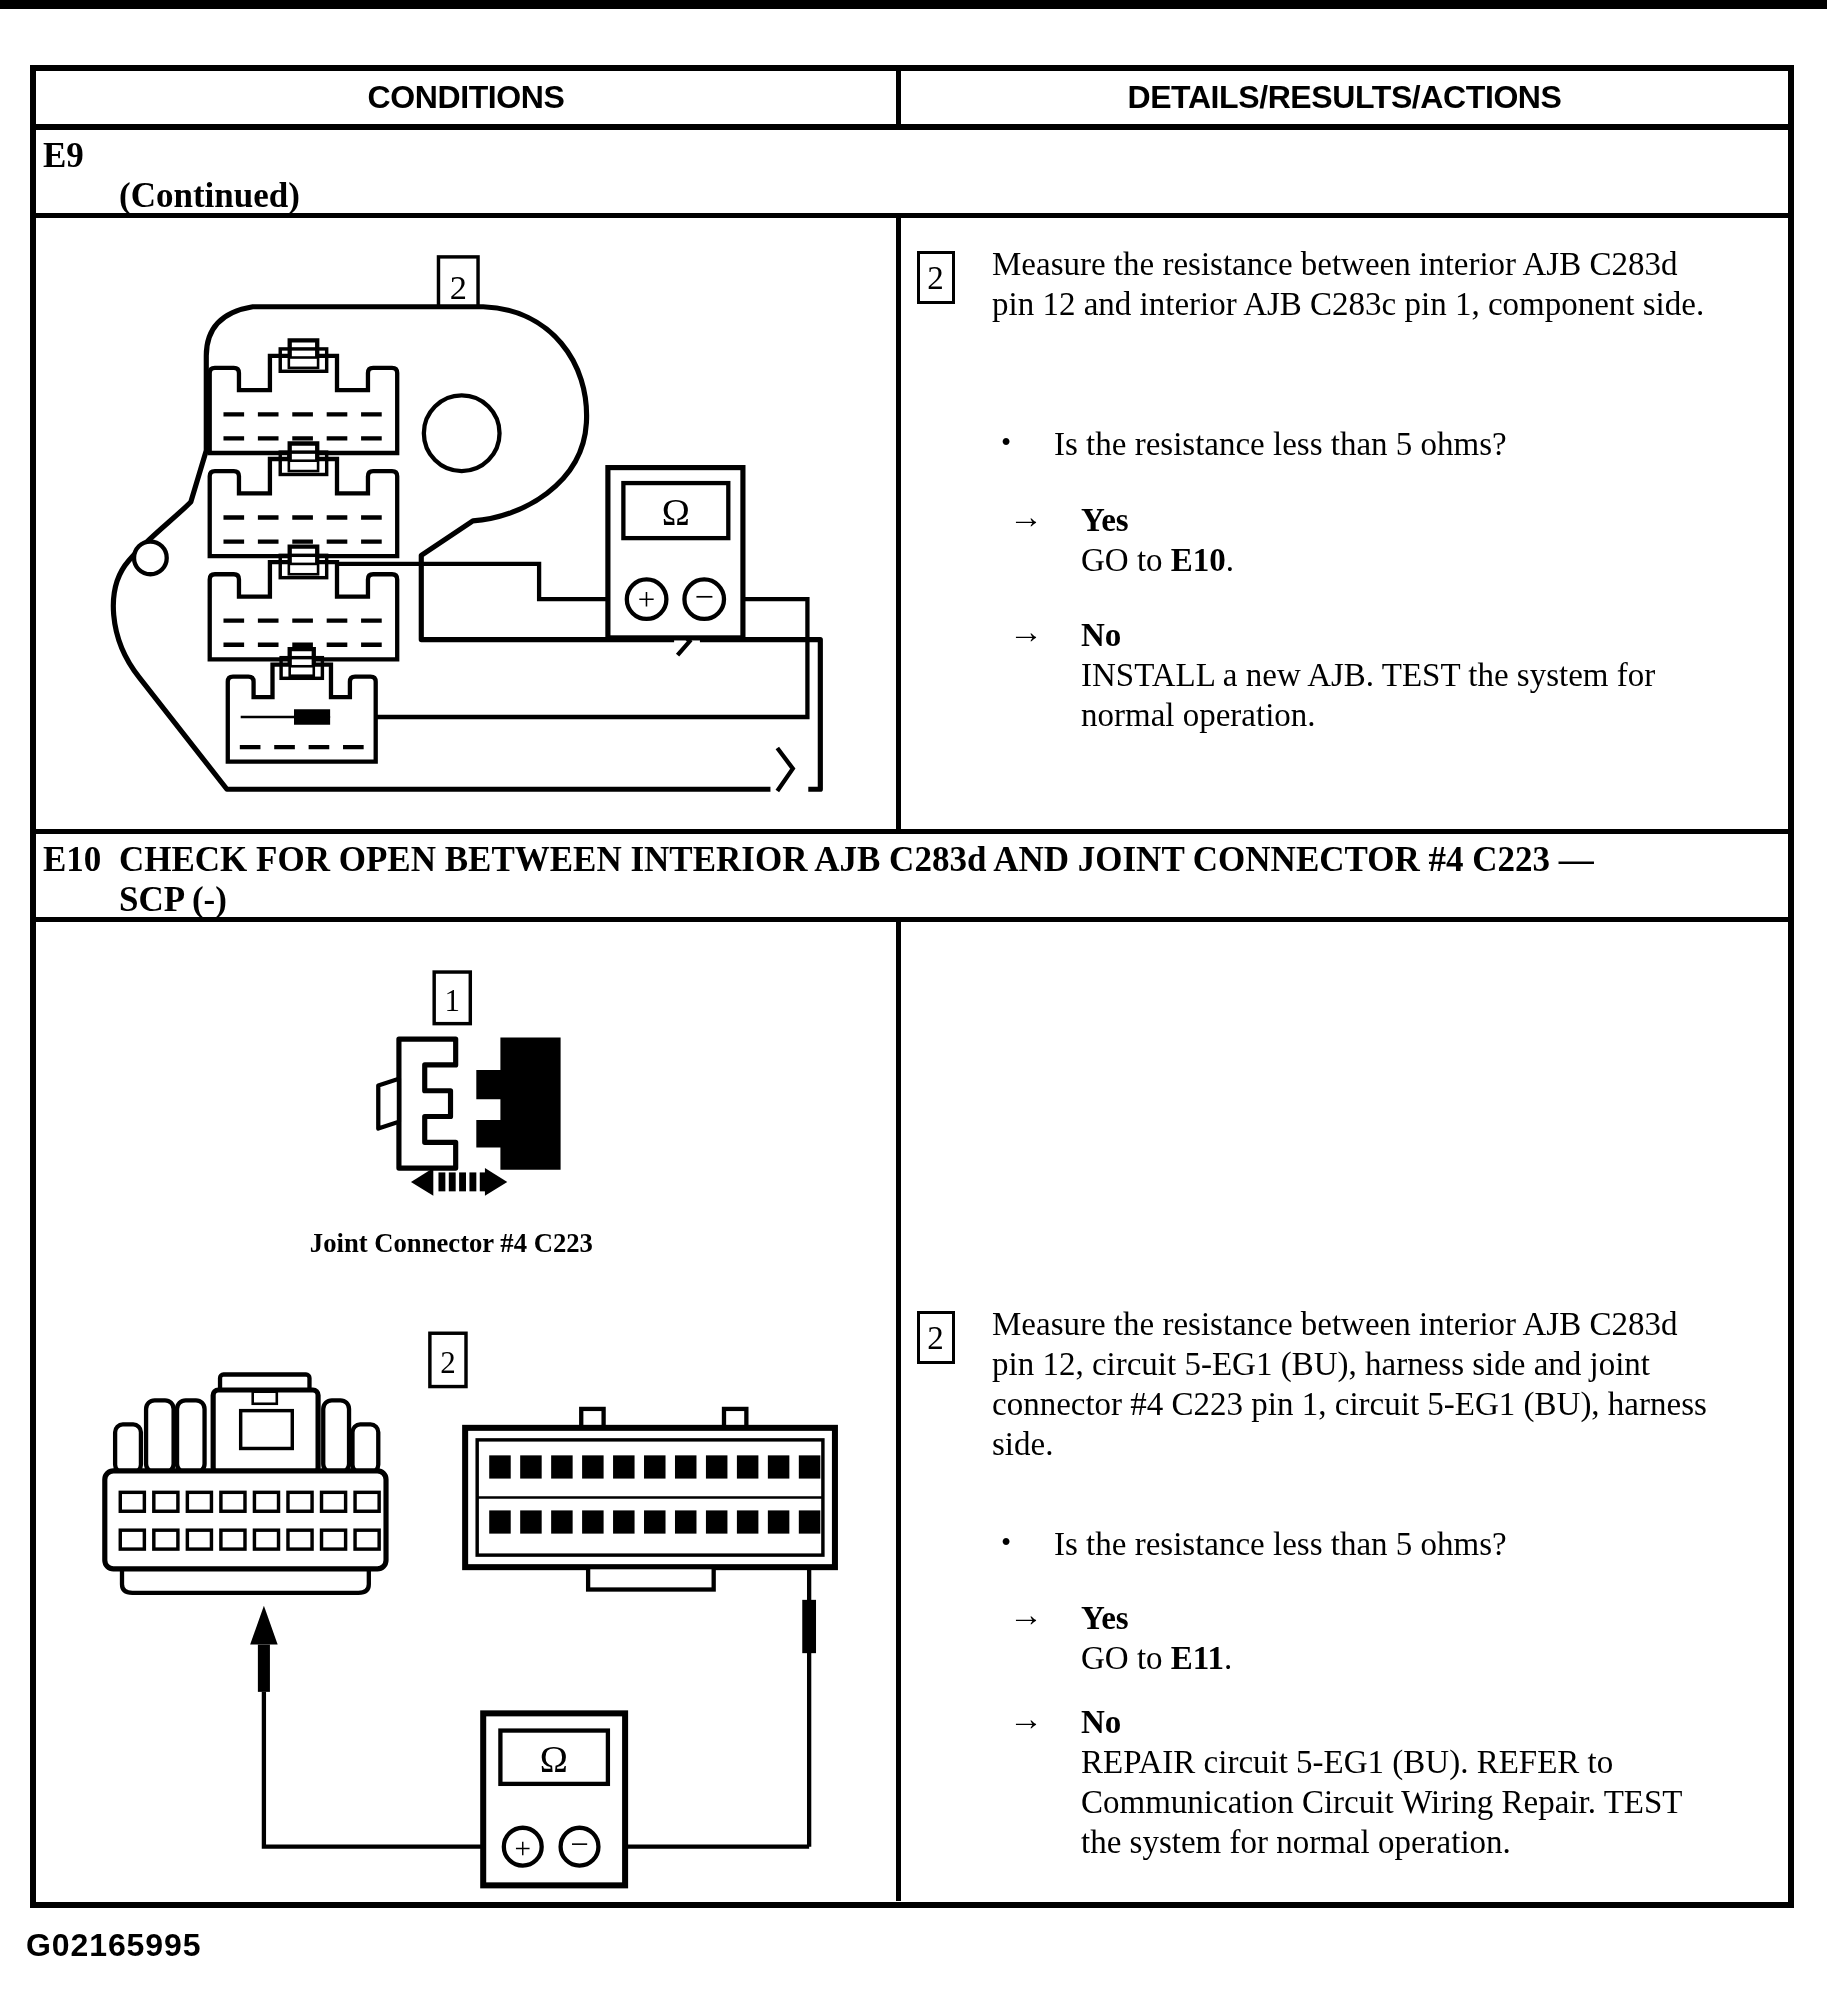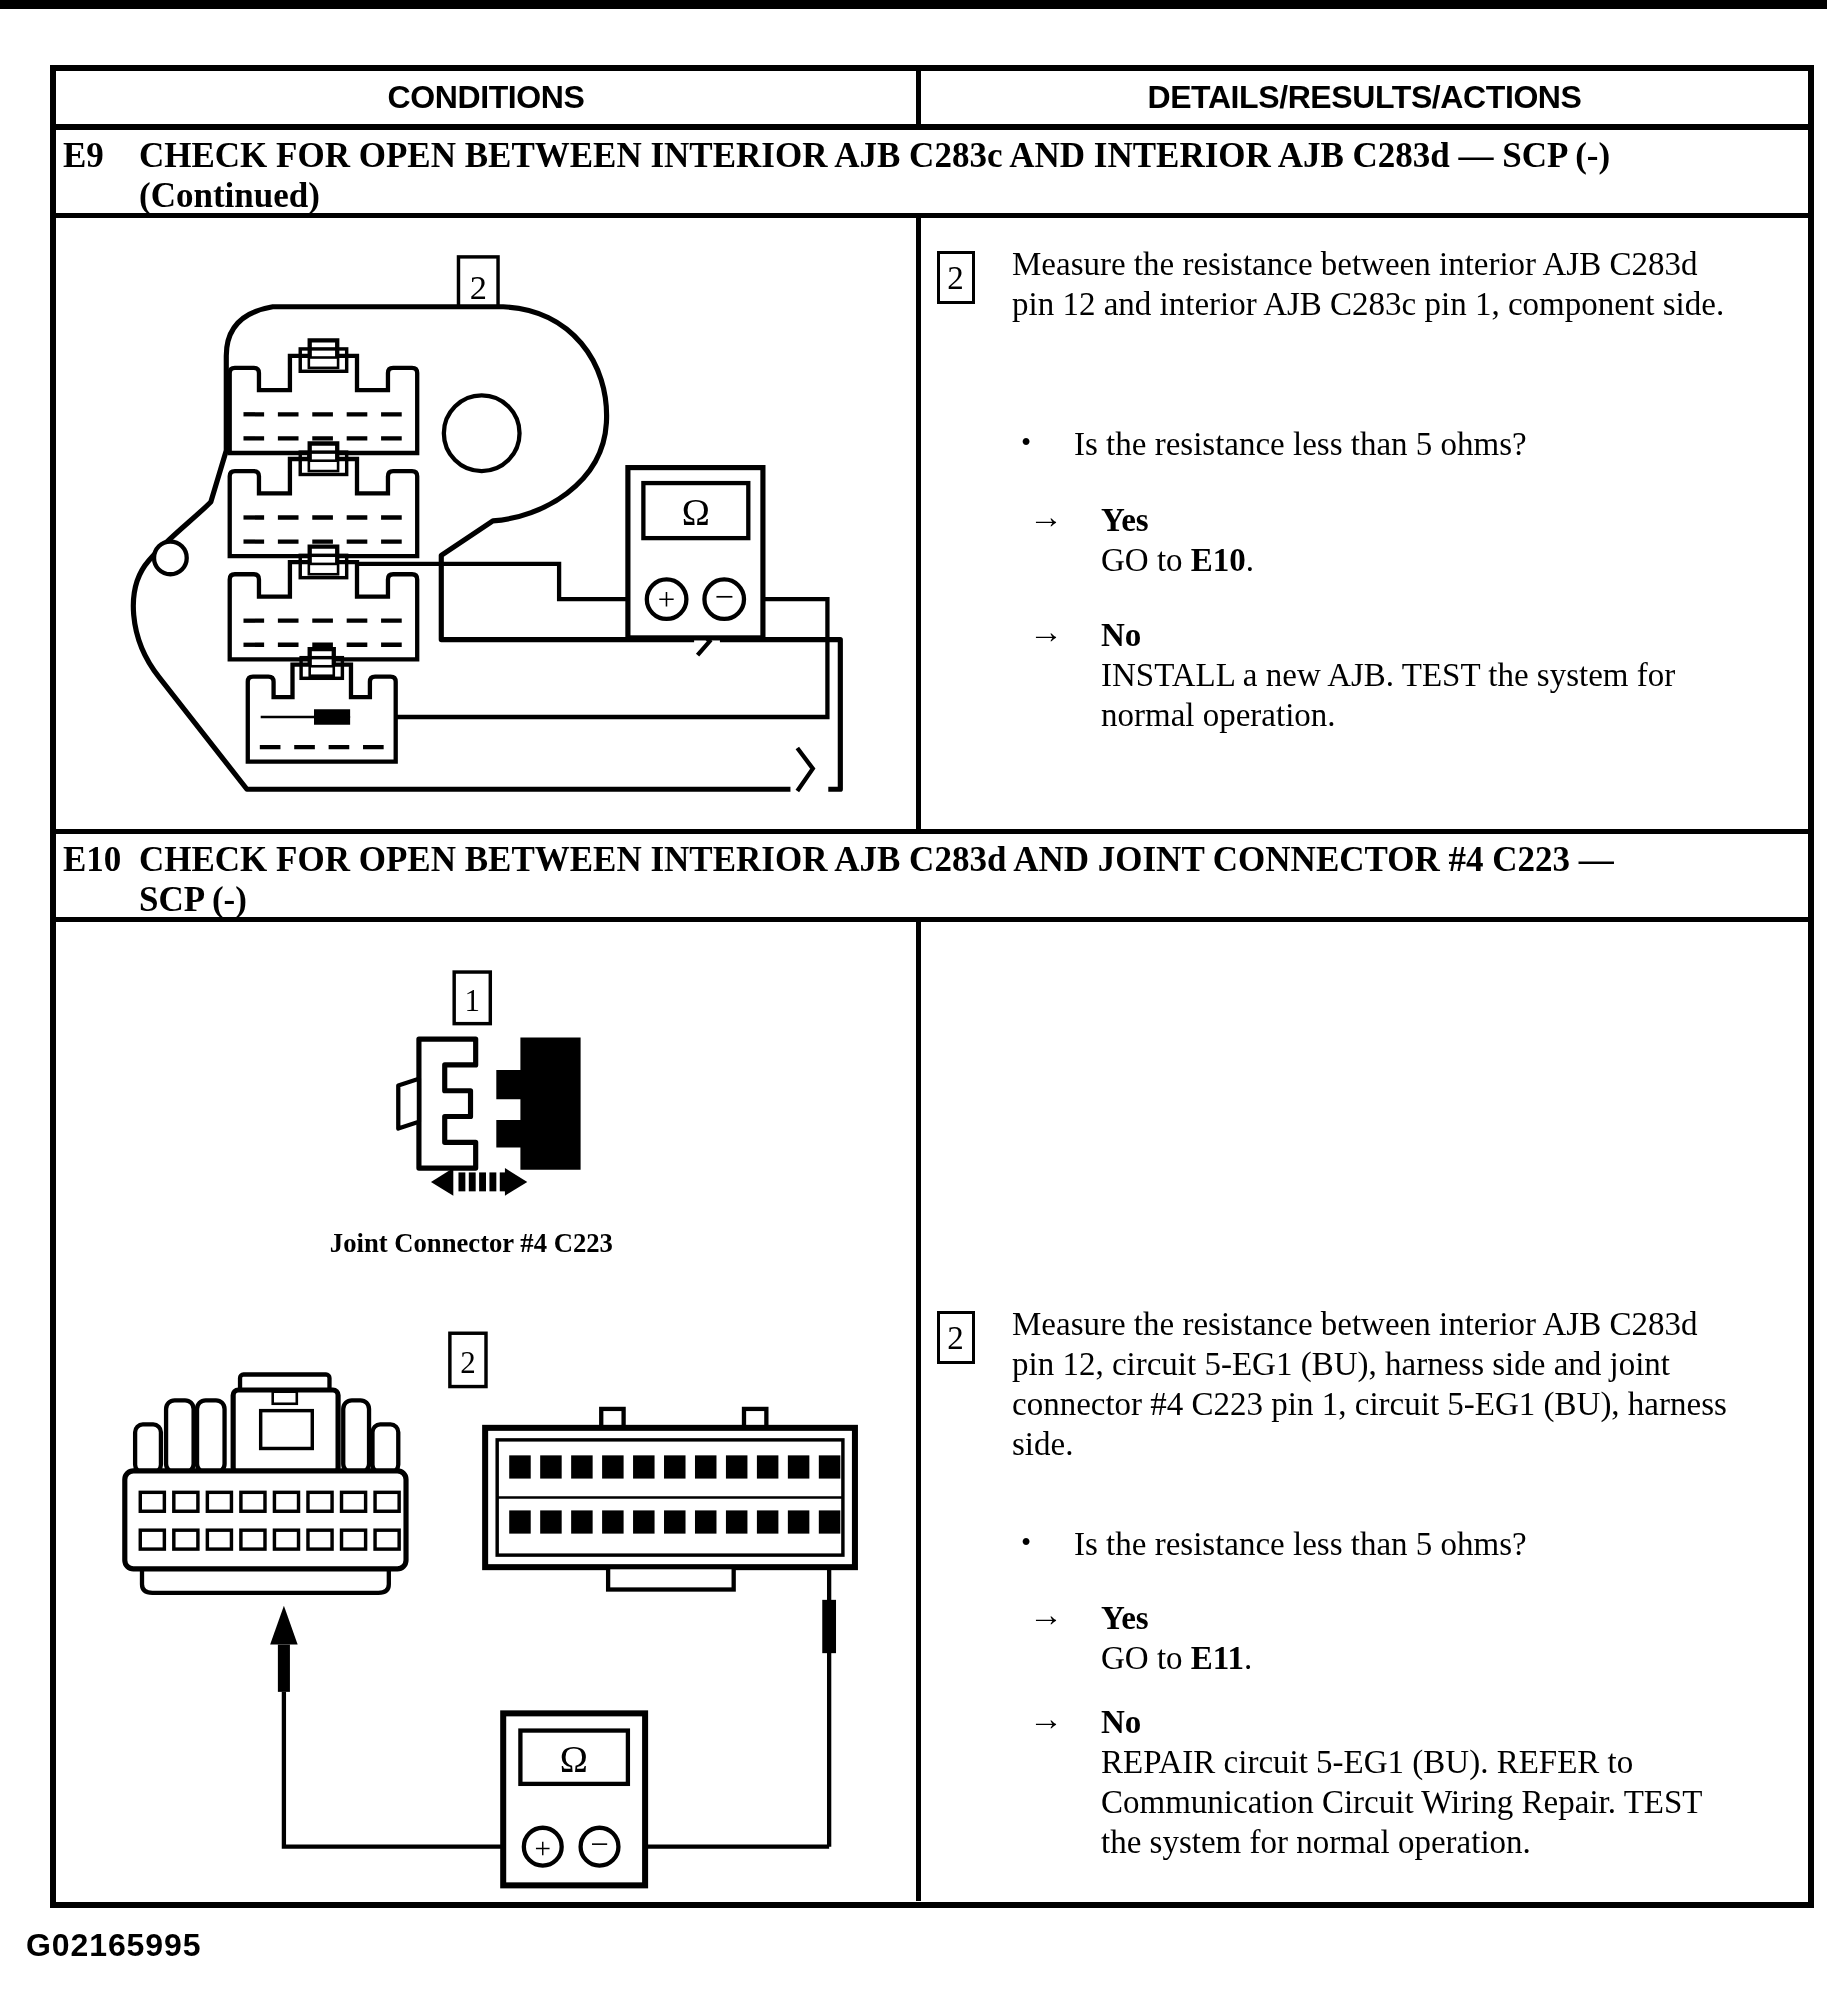--- a/index.html
+++ b/index.html
@@ -1,18 +1,18 @@
 <!DOCTYPE html>
 <html style="font-size:13.8px"><head>
 <meta charset="utf-8">
 <style>
   html,body{margin:0;padding:0;background:#fff;}
   body{width:1827px;height:2012px;position:relative;font-family:"Liberation Serif",serif;color:#000;}
   .top-strip{position:absolute;left:0;top:0;width:1827px;height:8.6px;background:#000;}
-  .diag-table{position:absolute;left:30px;top:65px;width:1764px;height:1843px;border:6px solid #000;box-sizing:border-box;background:#fff;margin-left:20px;}
+  .diag-table{position:absolute;left:30px;top:65px;width:1764px;height:1843px;border:6px solid #000;box-sizing:border-box;background:#fff;}
   .hdr-row{display:flex;height:53px;border-bottom:6.9px solid #000;}
   .hdr-cell{display:flex;align-items:center;justify-content:center;
     font-family:"Liberation Sans",sans-serif;font-weight:700;font-size:32px;letter-spacing:-0.4px;transform-origin:center;}
   .hdr-left{width:860px;border-right:5.2px solid #000;box-sizing:content-box;}
   .hdr-right{flex:1;}
   .title-row{position:relative;border-bottom:5.2px solid #000;font-weight:700;font-size:35px;line-height:41px;}
   .title-row .rid{position:absolute;left:6.9px;top:5.2px;text-align:center;}
   .title-row .ttl{position:absolute;left:83px;top:5.2px;width:1635px;}
   .title-row .ttl2{position:absolute;left:83px;top:45px;}
   .t-e9{height:83px;}
@@ -44,21 +44,20 @@
 
 <div class="diag-table">
 
   <div class="hdr-row">
     <div class="hdr-cell hdr-left">CONDITIONS</div>
     <div class="hdr-cell hdr-right">DETAILS/RESULTS/ACTIONS</div>
   </div>
 
   <div class="title-row t-e9">
     <span class="rid">E9</span>
-    <span class="ttl">CHECK FOR OPEN BETWEEN INTERIOR AJB C283c AND INTERIOR AJB C283d — SCP (-)</span>
     <span class="ttl2">(Continued)</span>
   </div>
 
   <div class="content-row c-e9">
     <div class="cell-diagram">
       <svg width="860" height="611" viewBox="0 0 1000 710">
         <defs>
           <g id="castle">
             <path d="M0,105 V12 Q0,6 6,6 H28 Q34,6 34,12 V32 H70 V-8 H93 V-26 H125 V-8 H148 V32 H184 V12 Q184,6 190,6 H212 Q218,6 218,12 V105 Z" fill="#fff" stroke="#000" stroke-width="5"></path>
             <rect x="82" y="-16" width="54" height="26" fill="none" stroke="#000" stroke-width="4"></rect>

